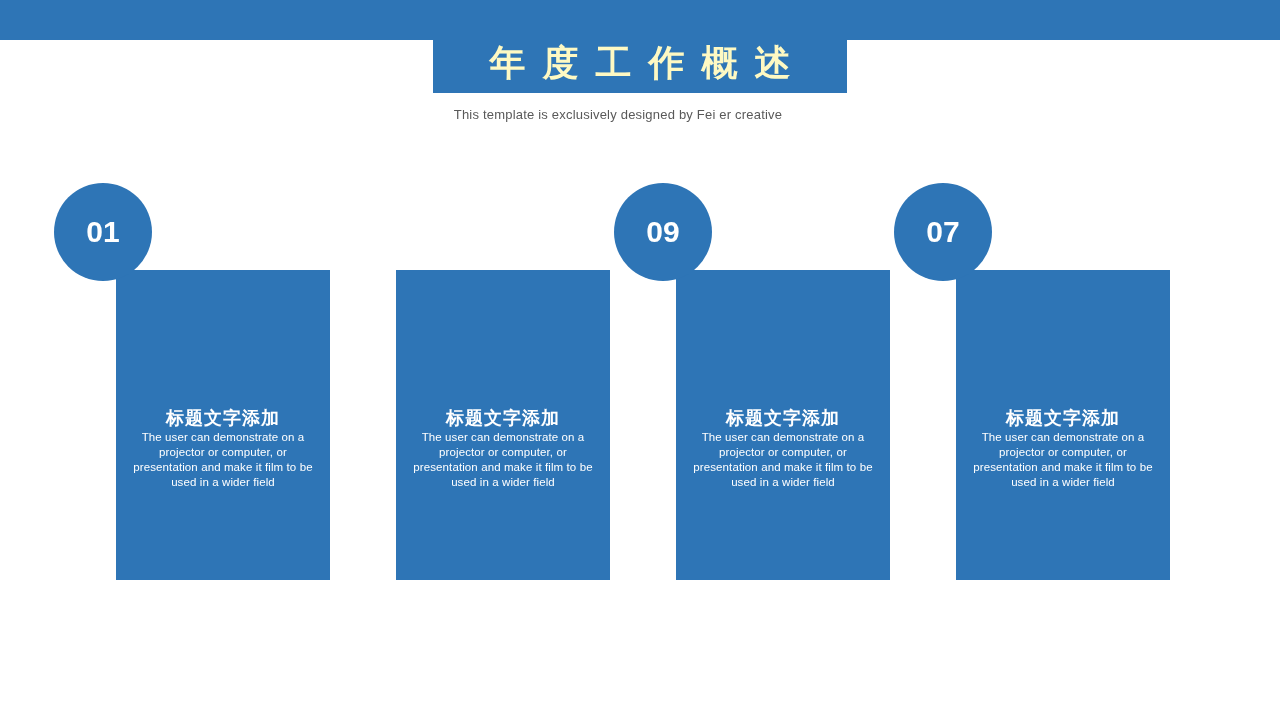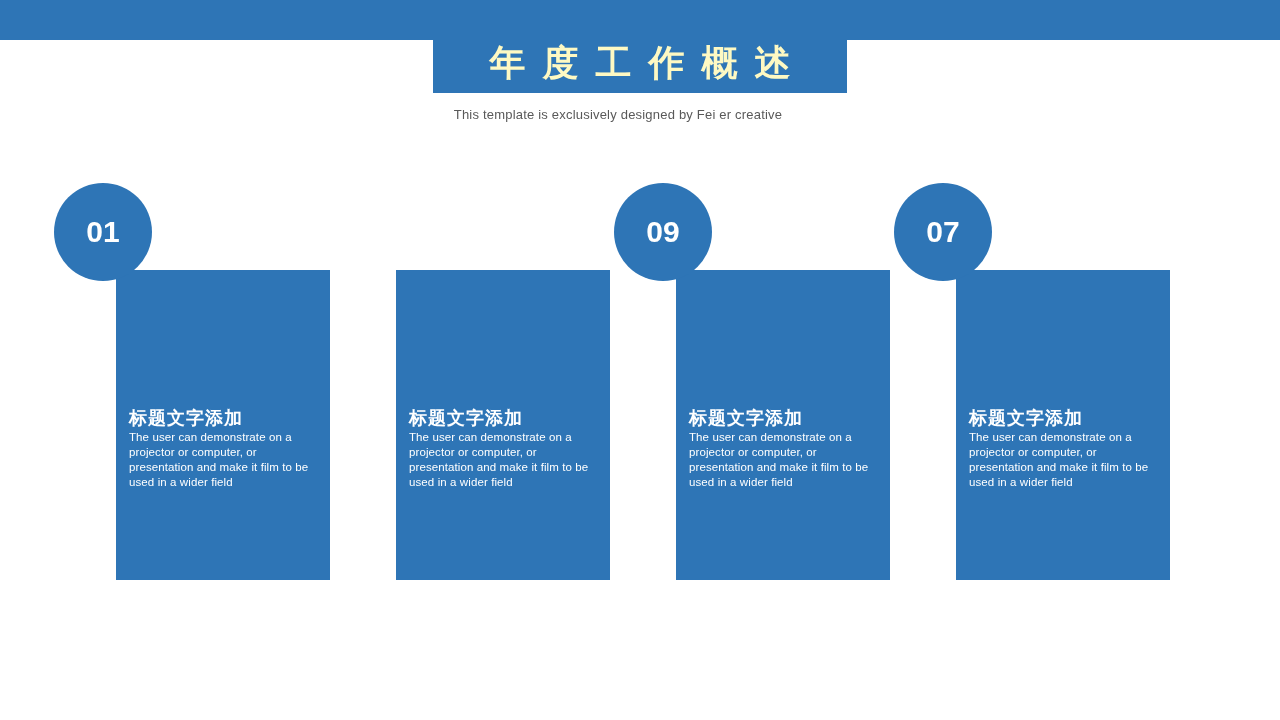--- a/index.html
+++ b/index.html
@@ -74,21 +74,21 @@
     font-size: 30px;
     font-weight: bold;
     line-height: 1;
   }
   .overview-card {
     position: absolute;
     left: 62px; top: 87px;
     width: 214px; height: 310px;
     background: #2E75B6;
     padding: 138px 13px 0 13px;
-    text-align: left;
+    text-align: center;
     z-index: 1;
   }
   .card-title {
     color: #ffffff;
     font-size: 18px;
     font-weight: bold;
     letter-spacing: 1px;
     line-height: 1.2;
   }
   .card-body {

